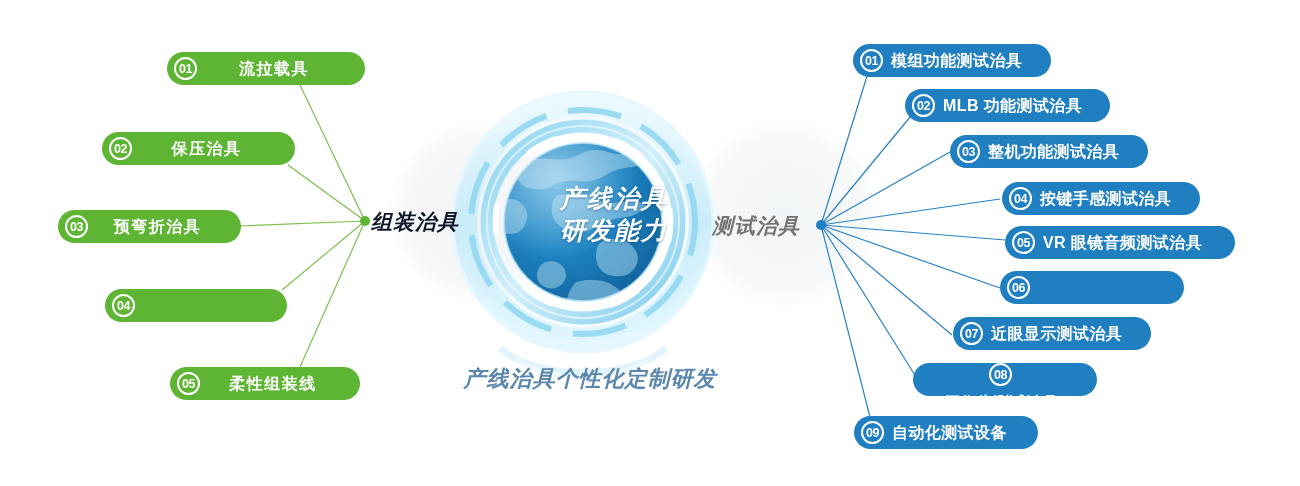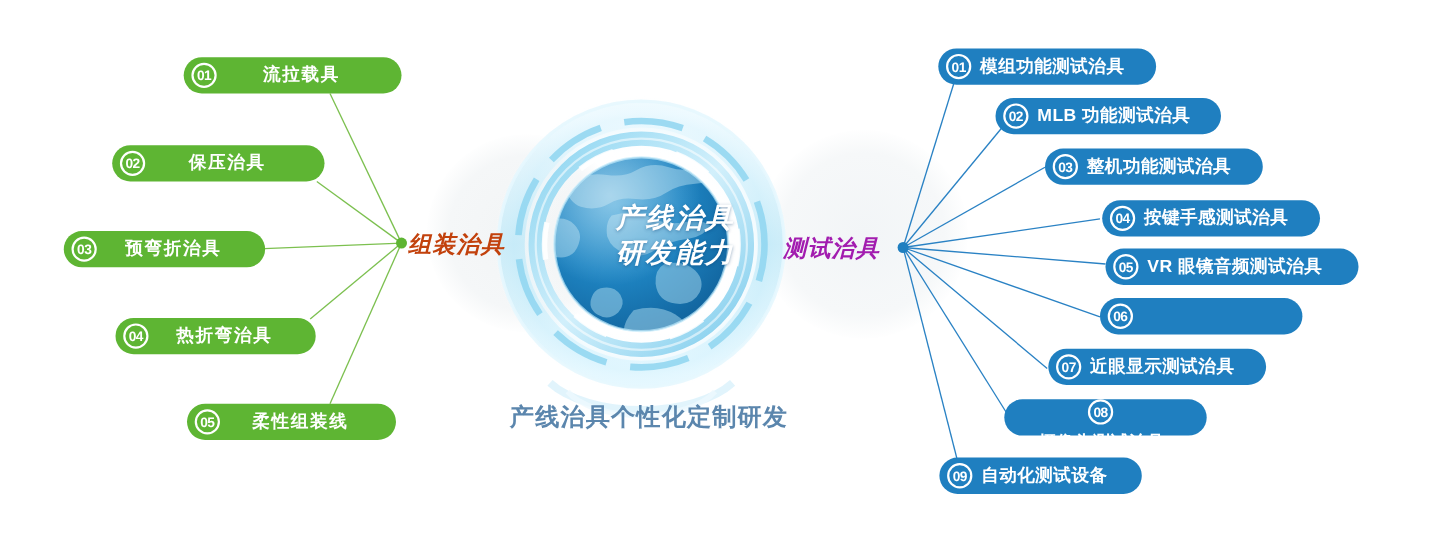--- a/index.html
+++ b/index.html
@@ -62,22 +62,22 @@
   
   .pill.green .txt{letter-spacing:1.5px;}
   .pill.blue .txt{letter-spacing:0.4px;text-align:left;}
 
   
   .hub-label{
     position:absolute;z-index:7;
     font-size:21px;font-weight:bold;font-style:italic;
     letter-spacing:1px;white-space:nowrap;
   }
-  .hub-label.green{color:#c2410c;}
-  .hub-label.blue{color:#a21caf;}
+  .hub-label.green{color:#0f172a;}
+  .hub-label.blue{color:#737373;}
 
   
   .globe-text{
     position:absolute;z-index:8;
     left:498px;top:182px;width:170px;
     text-align:right;
     color:#ffffff;
     font-size:25px;font-weight:bold;font-style:italic;
     line-height:32px;
     letter-spacing:2px;
@@ -85,21 +85,21 @@
     white-space:nowrap;
   }
   .globe-text .l2{display:block;}
 
   
   .caption{
     position:absolute;z-index:8;
     left:440px;top:364px;width:300px;
     text-align:center;
     color:#5b86ad;
-    font-size:22px;font-weight:bold;
+    font-size:22px;font-weight:bold;font-style:italic;
     letter-spacing:1px;
     white-space:nowrap;
   }
 </style>
 </head>
 <body>
 
 <div id="stage">
 
   <div class="glow glow-left"></div>
@@ -208,21 +208,20 @@
   <div class="pill green" style="left:102px;top:132px;width:193px;">
     <span class="num">02</span>
     <span class="txt">保压治具</span>
   </div>
   <div class="pill green" style="left:58px;top:210px;width:183px;">
     <span class="num">03</span>
     <span class="txt">预弯折治具</span>
   </div>
   <div class="pill green" style="left:105px;top:289px;width:182px;">
     <span class="num">04</span>
-    <span class="txt">热折弯治具</span>
   </div>
   <div class="pill green" style="left:170px;top:367px;width:190px;">
     <span class="num">05</span>
     <span class="txt">柔性组装线</span>
   </div>
 
   <div class="pill blue" style="left:853px;top:44px;width:198px;">
     <span class="num">01</span>
     <span class="txt">模组功能测试治具</span>
   </div>

